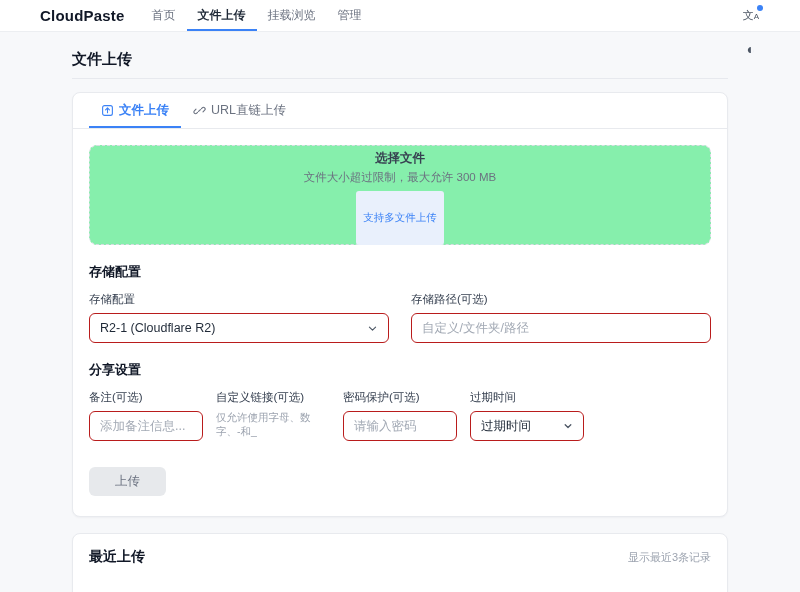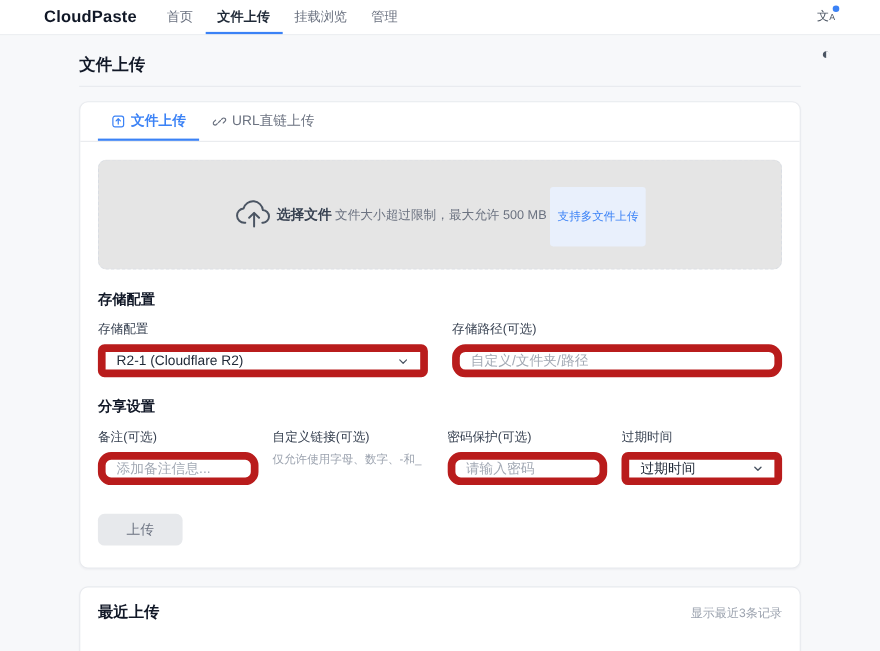--- a/index.html
+++ b/index.html
@@ -44,45 +44,45 @@
   .tab {
     display:flex; align-items:center; gap:5px; padding:9px 12px 7px;
     font-size:12.5px; color:#6b7280; cursor:pointer; border-bottom:2px solid transparent;
   }
   .tab.active { color:#3b82f6; border-bottom-color:#3b82f6; font-weight:600; }
   .tab svg { display:block; }
 
   
   .dropzone {
     margin:16px; height:100px; border:1.5px dashed #d9dde3; border-radius:8px;
-    background:#e5e5e5; display:flex; flex-direction:row; align-items:center;
+    background:#86efac; display:flex; flex-direction:column; align-items:center;
     justify-content:center; gap:3px; cursor:pointer;
   }
   .dz-icon { color:#4b5563; margin-bottom:2px; }
   .dz-title { font-size:12.5px; font-weight:600; color:#374151; }
   .dz-hint { font-size:11.5px; color:#6b7280; }
   .dz-badge {
     margin-top:3px; font-size:10.5px; color:#3b82f6; background:#e9f0fc;
     padding:20px 7px; border-radius:3px;
   }
 
   
   .section { margin:0 16px; }
   .section-title { font-size:13px; font-weight:700; color:#111827; margin-top:18px; }
   .grid2 { display:grid; grid-template-columns:1fr 1fr; gap:22px; margin-top:11px; }
-  .grid5 { display:grid; grid-template-columns:repeat(4,1fr); gap:13px; margin-top:11px; }
+  .grid5 { display:grid; grid-template-columns:repeat(5,1fr); gap:13px; margin-top:11px; }
   .f-label { font-size:11.5px; color:#374151; margin-bottom:6px; display:block; }
   .control {
-    height:30px; width:100%; border:7px solid #b91c1c; border-radius:6px;
+    height:30px; width:100%; border:1px solid #b91c1c; border-radius:6px;
     background:#fff; font-size:12.5px; color:#1f2937; padding:0 10px;
     display:flex; align-items:center;
     font-family:"Liberation Sans","DejaVu Sans",sans-serif;
   }
   input.control::placeholder { color:#a2a9b4; }
-  input.control { outline:none;border-radius:12px; }
+  input.control { outline:none; }
   .select { justify-content:space-between; cursor:pointer; }
   .select .chev { color:#4b5563; flex:none; margin-left:6px; }
   .f-hint { font-size:10.5px; color:#9ca3af; margin-top:5px; }
   .btn-upload {
     margin:26px 16px 20px; display:inline-block; font-size:12.5px;
     background:#e7e9ec; color:#6b7280; border:none; border-radius:6px;
     padding:6px 26px; cursor:pointer;
     font-family:Liberation Serif, serif;
     text-align:center;
   }
@@ -146,21 +146,21 @@
       </div>
     </div>
 
     <div class="dropzone">
       <svg class="dz-icon" width="36" height="30" viewBox="0 0 36 30" fill="none" stroke="currentColor" stroke-width="1.8" stroke-linecap="round" stroke-linejoin="round">
         <path d="M10 23.5h-1a6.5 6.5 0 0 1-.6-12.97A9 9 0 0 1 26 12.02a5.75 5.75 0 0 1 .2 11.48h-.7"></path>
         <path d="M18 27V15"></path>
           <path d="M13.5 19l4.5-4.5 4.5 4.5"></path>
       </svg>
       <div class="dz-title">选择文件</div>
-      <div class="dz-hint">文件大小超过限制，最大允许 500 MB</div>
+      <div class="dz-hint">文件大小超过限制，最大允许 300 MB</div>
       <div class="dz-badge">支持多文件上传</div>
     </div>
 
     
     <div class="section">
       <div class="section-title">存储配置</div>
       <div class="grid2">
         <div>
           <label class="f-label">存储配置</label>
           <div class="control select">

